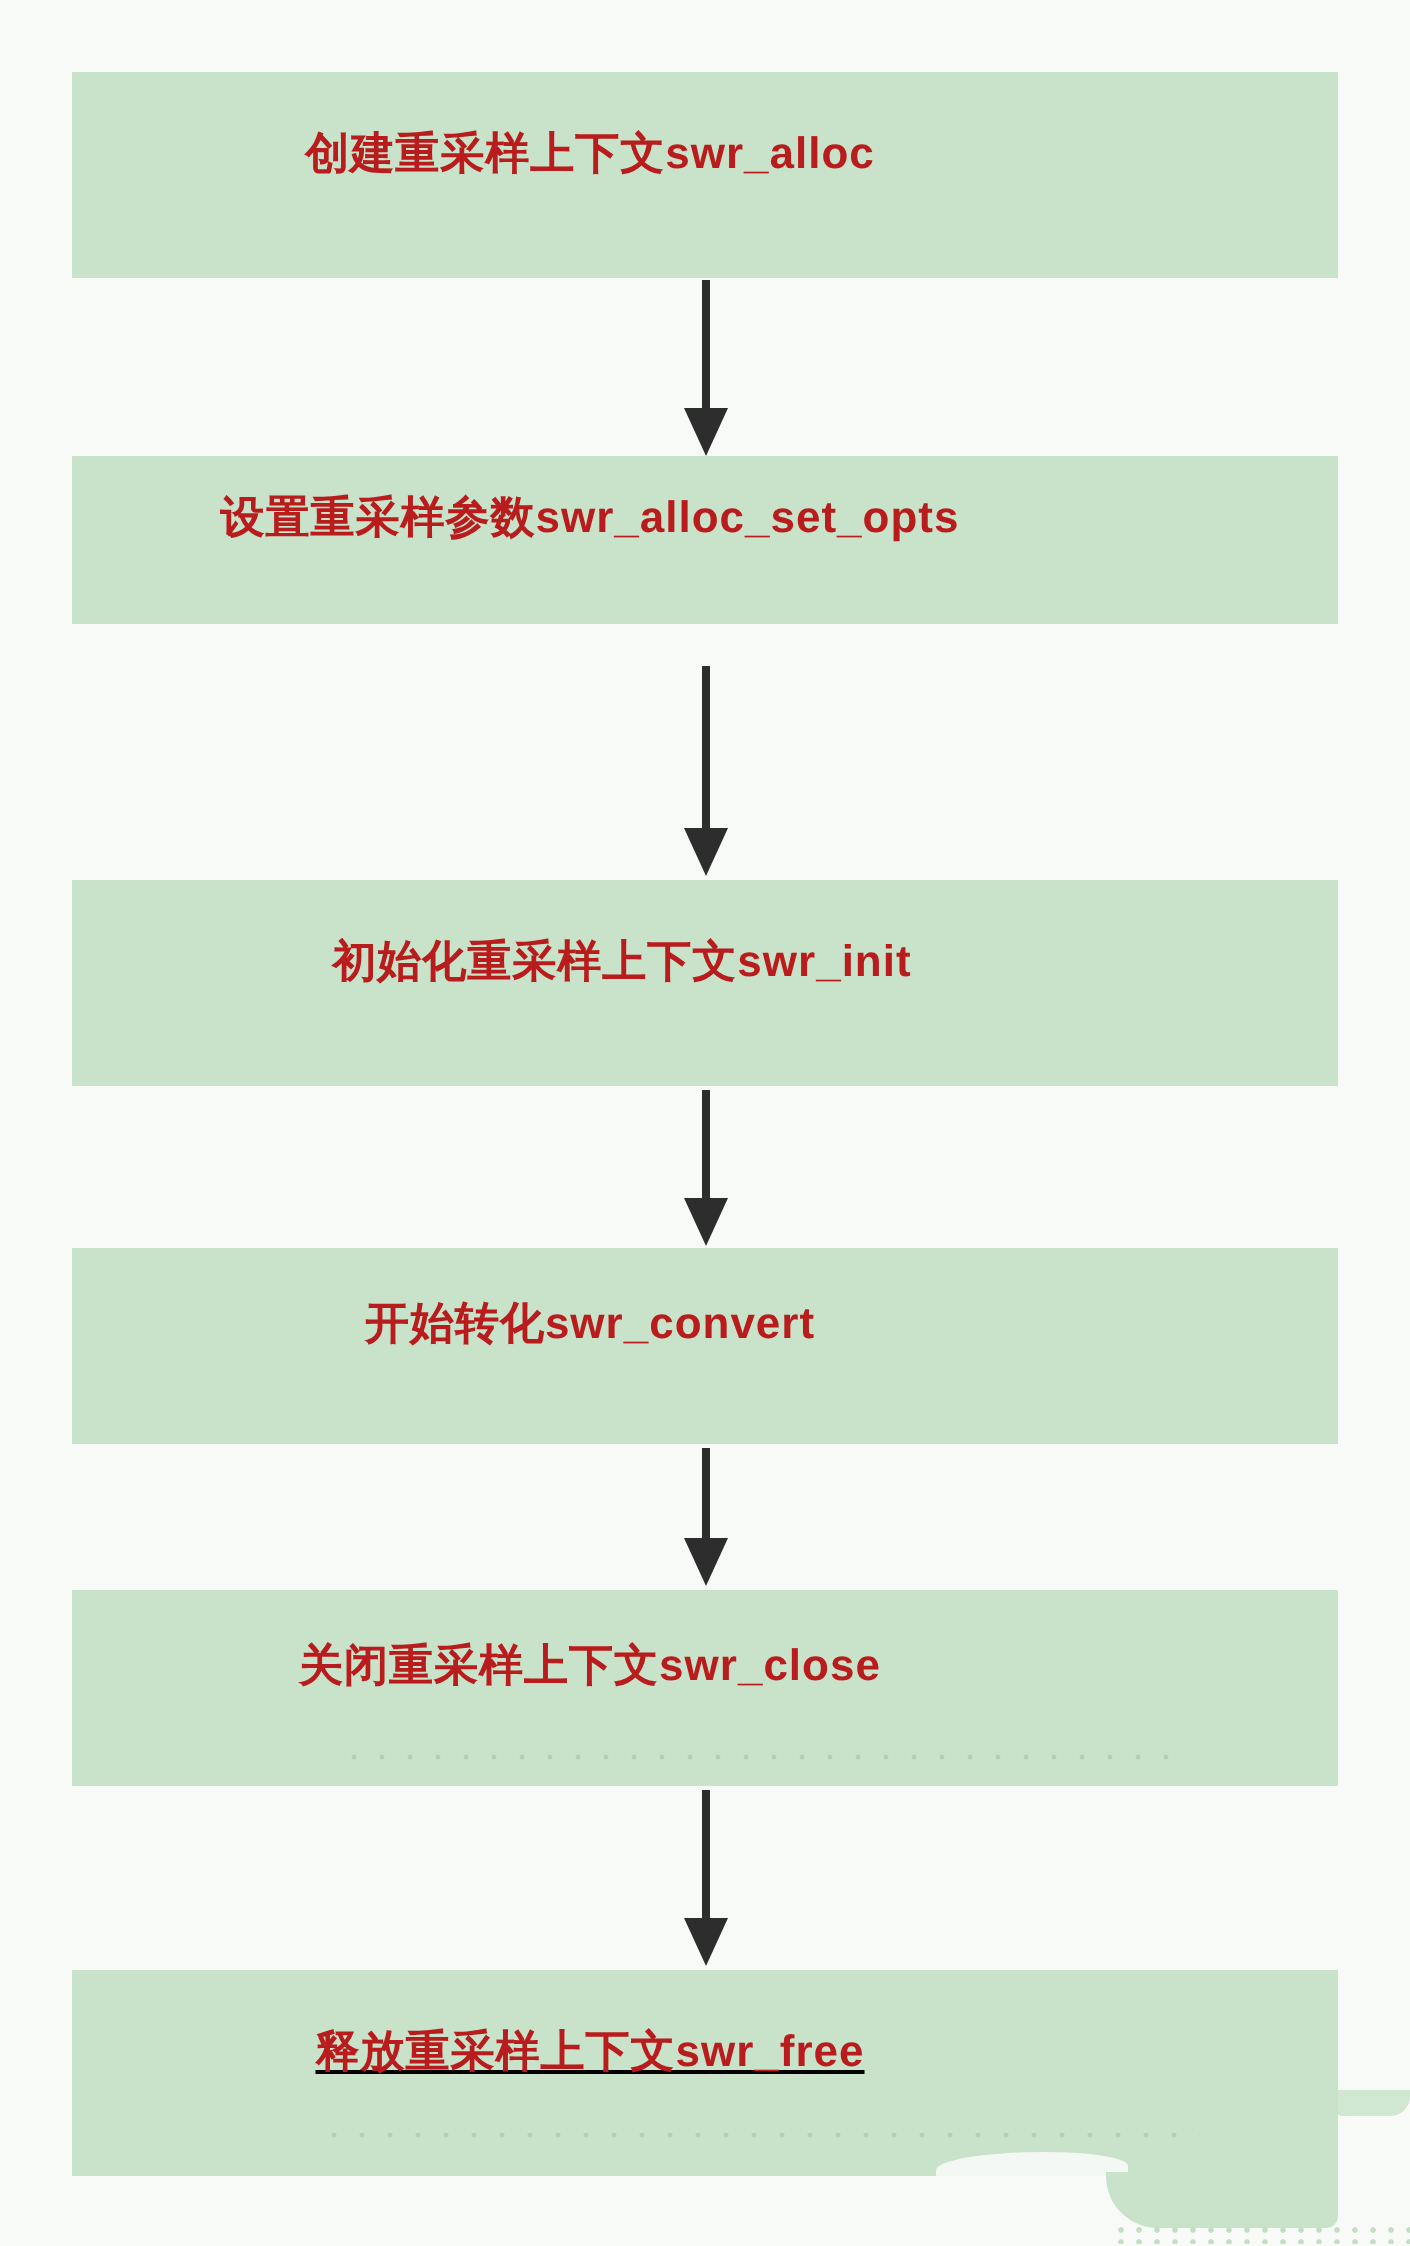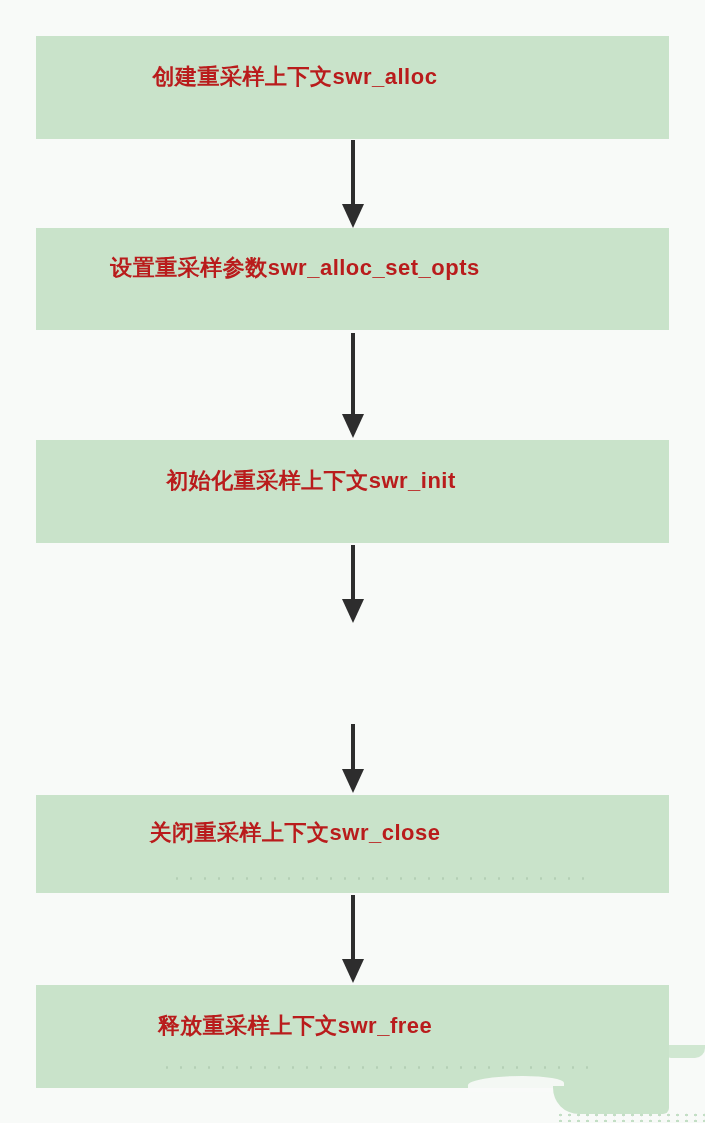--- a/index.html
+++ b/index.html
@@ -26,25 +26,25 @@
     padding: 0 115px 22px 0; 
   }
   .flow-box .label {
     font-size: 22px;
     font-weight: 600;
     color: #b91c1c;
     letter-spacing: 0.5px;
     white-space: nowrap;
   }
   .b1 { top: 36px;  height: 103px; }
-  .b2 { top: 228px; height: 102px; }
+  .b2 { top: 228px; height: 84px; }
   .b3 { top: 440px; height: 103px; padding-left: 32px; }
   .b4 { top: 624px; height: 98px;  }
   .b5 { top: 795px; height: 98px;  }
-  .b6 { top: 985px; height: 103px; }
+  .b6 { top: 985px; height: 103px; text-decoration: underline; }
 
   .flow-arrow {
     position: absolute;
     left: 341px;
     width: 24px;
     display: flex;
     flex-direction: column;
     align-items: center;
   }
   .a1 { top: 140px; height: 88px;  }
@@ -137,20 +137,23 @@
 
   <div class="flow-box b3">
     <span class="label">初始化重采样上下文swr_init</span>
   </div>
 
   <div class="flow-arrow a3">
     <div class="arrow-stem"></div>
     <div class="arrow-head"></div>
   </div>
 
+  <div class="flow-box b4">
+    <span class="label">开始转化swr_convert</span>
+  </div>
 
   <div class="flow-arrow a4">
     <div class="arrow-stem"></div>
     <div class="arrow-head"></div>
   </div>
 
   <div class="flow-box b5">
     <span class="label">关闭重采样上下文swr_close</span>
   </div>
 

